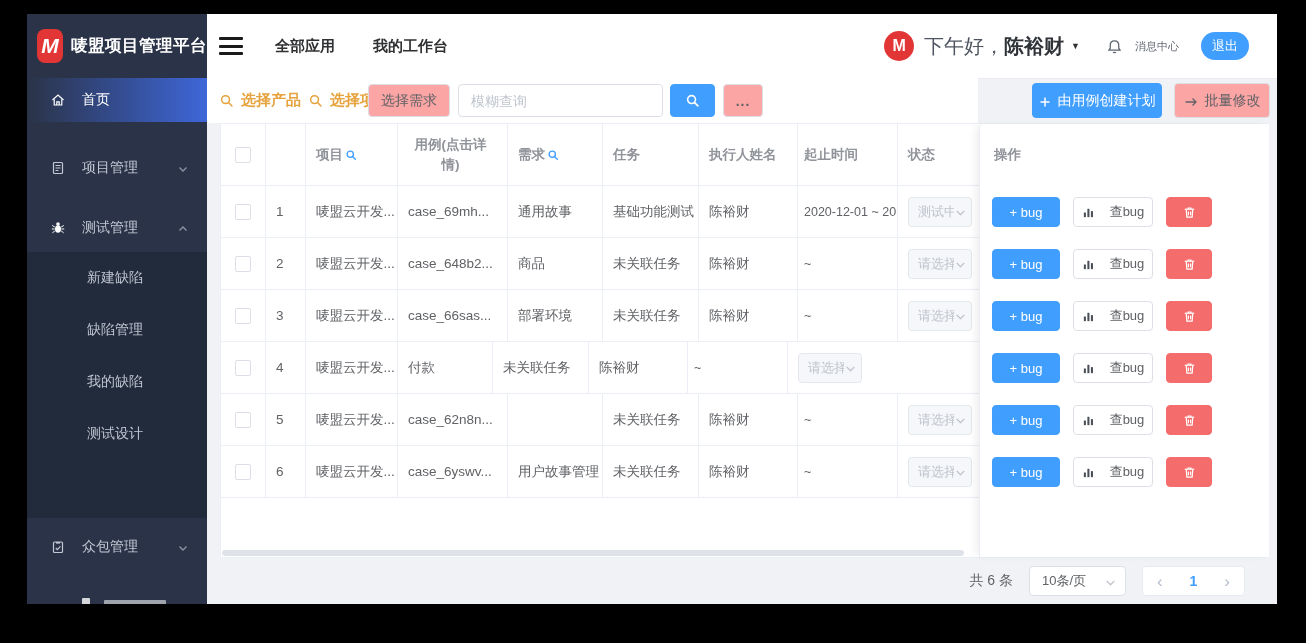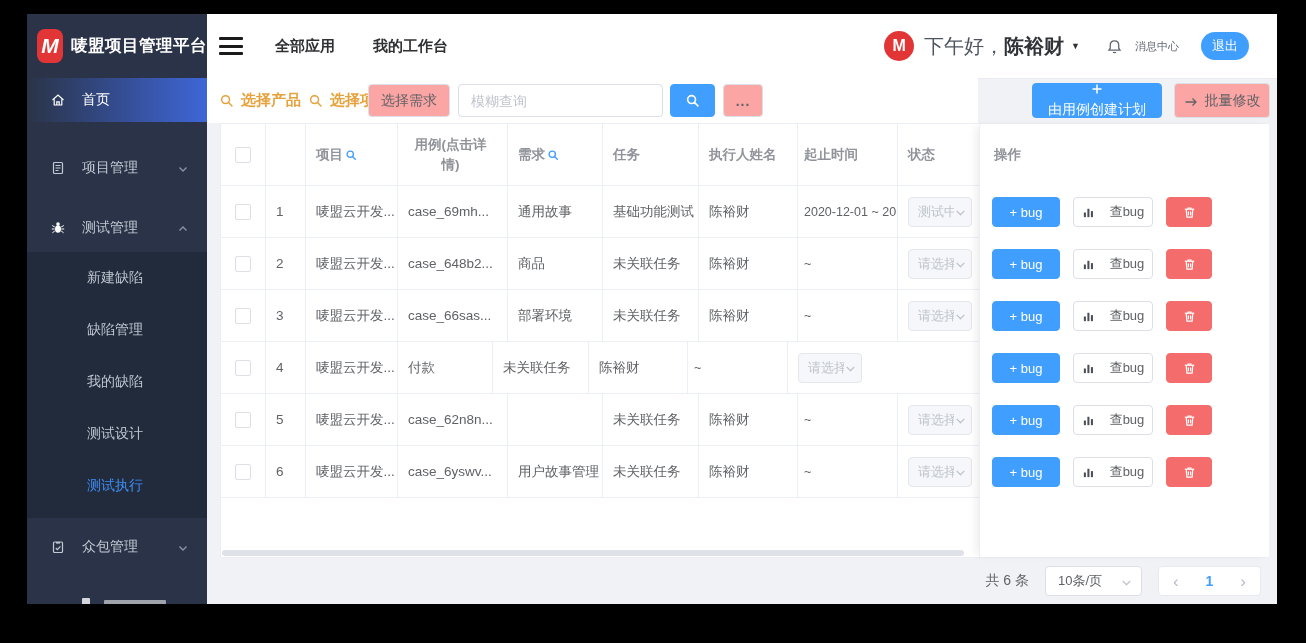--- a/index.html
+++ b/index.html
@@ -56,21 +56,21 @@
   .btn{box-sizing:border-box;display:flex;align-items:center;justify-content:center;border-radius:4px;cursor:pointer;font-size:14px;}
   .btn-plain{background:#fca5a5;border:1px solid #dcdfe6;color:#606266;}
   .btn-primary{background:#409eff;border:1px solid #409eff;color:#fff;}
   .sel-req-btn{position:absolute;left:161px;top:6px;width:82px;height:33px;}
   .fuzzy-input{position:absolute;left:251px;top:6px;width:205px;height:33px;box-sizing:border-box;border:1px solid #dcdfe6;border-radius:4px;
     padding:0 12px;font-size:14px;color:#606266;background:#fff;outline:none;font-family:inherit;}
   .fuzzy-input::placeholder{color:#bfc4cc;}
   .search-btn{position:absolute;left:463px;top:6px;width:45px;height:33px;}
   .search-btn .q-ico{width:15px;height:15px;}
   .more-btn{position:absolute;left:516px;top:6px;width:40px;height:33px;font-weight:bold;letter-spacing:1px;color:#606266;}
-  .create-btn{position:absolute;left:825px;top:5px;width:130px;height:35px;gap:7px;font-size:14px;flex-direction:column;}
+  .create-btn{position:absolute;left:825px;top:5px;width:130px;height:35px;gap:7px;font-size:14px;}
   .create-btn .pl-ico{width:12px;height:12px;}
   .batch-btn{position:absolute;left:967px;top:5px;width:96px;height:35px;gap:7px;}
   .batch-btn .ar-ico{width:14px;height:12px;}
 
   
   .card{position:absolute;left:13px;top:45px;width:1048px;height:435px;background:#fff;border:1px solid #ebeef5;box-sizing:border-box;text-align:center;}
   .thead{display:flex;height:61px;border-bottom:1px solid #ebeef5;}
   .thead .th{box-sizing:border-box;border-right:1px solid #ebeef5;display:flex;align-items:center;
     color:#909399;font-size:13.5px;font-weight:600;padding-left:10px;overflow:hidden;}
   .trow{display:flex;height:51px;border-bottom:1px solid #ebeef5;}
@@ -102,21 +102,21 @@
   .panel-row{height:52px;display:flex;align-items:center;padding-left:12px;gap:13px;}
   .pbtn{box-sizing:border-box;height:30px;border-radius:4px;display:flex;align-items:center;justify-content:center;font-size:13px;cursor:pointer;}
   .pbtn-add{width:68px;background:#409eff;color:#fff;border:1px solid #409eff;}
   .pbtn-view{width:80px;background:#fff;border:1px solid #dcdfe6;color:#606266;gap:15px;}
   .pbtn-view .bars-ico{width:13px;height:13px;color:#4a4f57;}
   .pbtn-del{width:46px;background:#f56c6c;border:1px solid #f56c6c;}
   .pbtn-del svg{width:15px;height:15px;}
 
   
   .hscroll{position:absolute;left:15px;top:472px;width:742px;height:6px;background:#dfe2e8;border-radius:3px;cursor:pointer;}
-  .tfooter{position:absolute;left:0;top:480px;width:1070px;height:46px;display:flex;align-items:center;justify-content:flex-end;padding-right:16px;box-sizing:border-box;gap:16px;}
+  .tfooter{position:absolute;left:0;top:480px;width:1070px;height:46px;display:flex;align-items:center;justify-content:flex-end;padding-right:32px;box-sizing:border-box;gap:16px;}
   .total-label{font-size:14px;color:#606266;}
   .pagesize-select{box-sizing:border-box;width:97px;height:30px;background:#fff;border:1px solid #dcdfe6;border-radius:4px;
     display:flex;align-items:center;padding-left:12px;position:relative;cursor:pointer;}
   .pagesize-select .ps-text{font-size:13px;color:#606266;}
   .pagesize-select .ss-caret{position:absolute;right:8px;top:8px;width:13px;height:13px;color:#c0c4cc;}
   .pager{box-sizing:border-box;width:103px;height:30px;background:#fff;border:1px solid #e7eaf0;border-radius:4px;
     display:flex;align-items:center;justify-content:space-between;padding:0 14px;}
   .pager .pg-arrow{color:#b4bccc;font-size:17px;cursor:pointer;line-height:1;}
   .pager .pg-num{color:#409eff;font-size:14px;font-weight:600;cursor:pointer;}
 </style>
@@ -194,21 +194,20 @@
         <svg viewBox="0 0 12 12" fill="none" stroke="currentColor" stroke-width="1.4">
             <path d="M2.5 7.5 L6 4 L9.5 7.5"></path>
           </svg>
       </span>
     </div>
     <div class="submenu">
         <div class="sub-item">新建缺陷</div>
         <div class="sub-item">缺陷管理</div>
         <div class="sub-item">我的缺陷</div>
         <div class="sub-item">测试设计</div>
-        <div class="sub-item active">测试执行</div>
       </div>
     <div class="side-item" style="top:447px;">
       <span class="s-icon">
         <svg viewBox="0 0 16 16" fill="none" stroke="currentColor" stroke-width="1.2">
             <rect x="3.5" y="3" width="9" height="10.5" rx="1"></rect>
             <path d="M6 3 H10 V4.6 H6 Z" fill="currentColor" stroke="none"></path>
             <path d="M5.8 9 L7.4 10.6 L10.4 7.4"></path>
           </svg>
       </span>
       <span class="s-label">众包管理</span>

